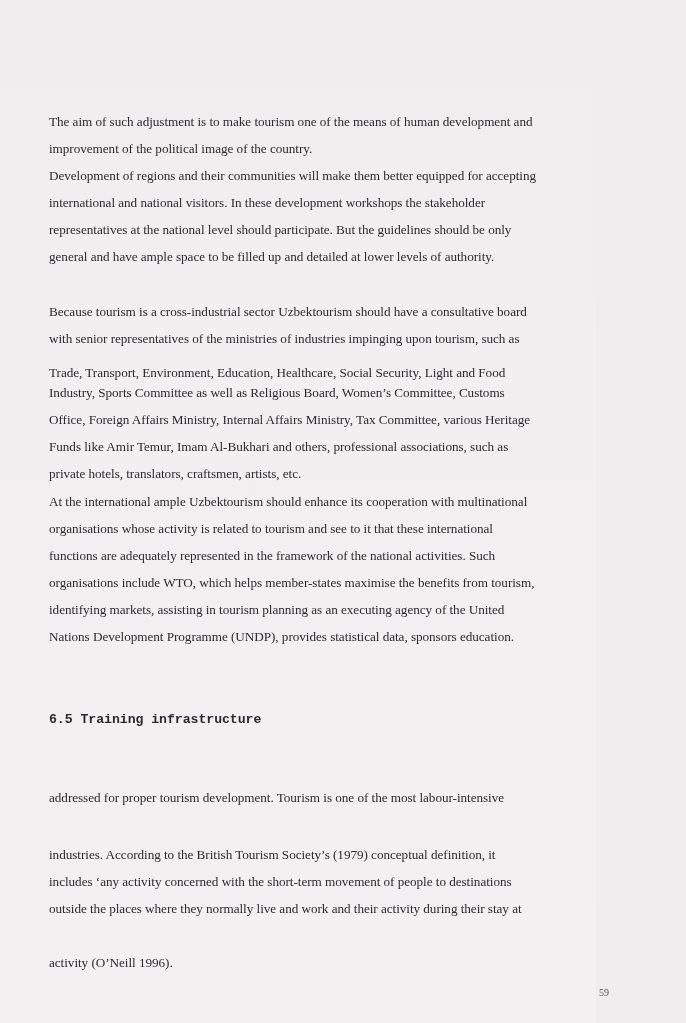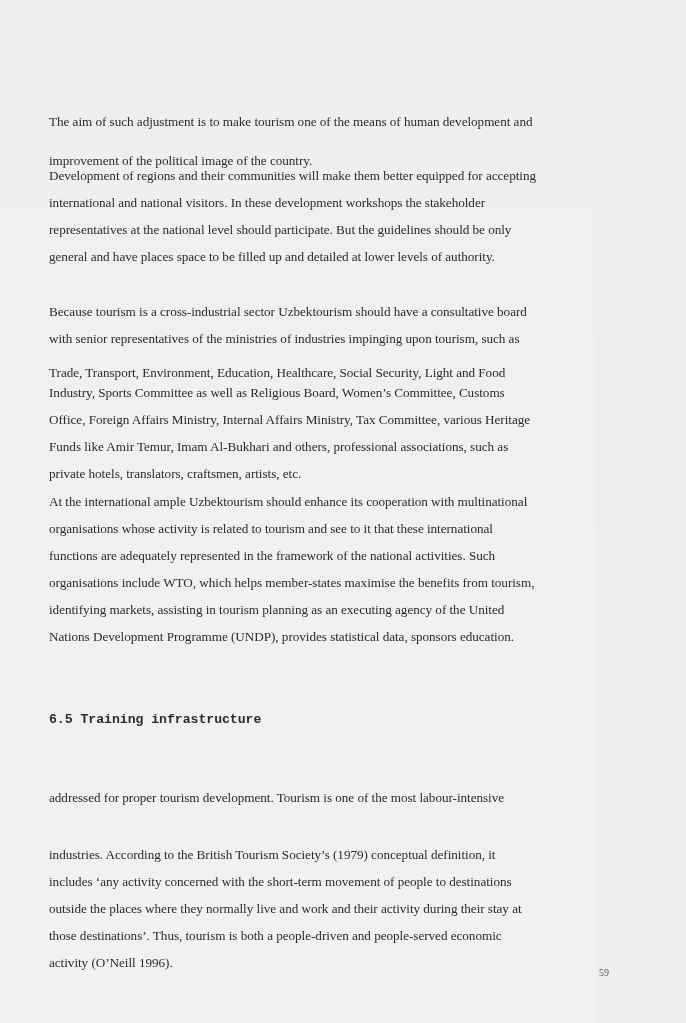--- a/index.html
+++ b/index.html
@@ -14,36 +14,36 @@
       background: linear-gradient(180deg, #efeded 0%, #f1eff0 30%, #f2f0f1 100%);
       margin-top: 37px;
     }
     .line {
       position: absolute; left: 49px;
       font-size: 13.2px; line-height: 16px;
       white-space: nowrap; letter-spacing: -0.05px;
     }
     .heading { font-weight: bold; font-size: 13.2px; font-family: Liberation Mono, monospace; }
     .page-number {
-      position: absolute; left: 599px; top: 930px;
+      position: absolute; left: 599px; top: 950px;
       font-size: 10px; color: #555;
     }
   </style>
 </head>
 <body>
 
 <div class="page">
 
   <div class="line" style="top:77px">The aim of such adjustment is to make tourism one of the means of human development and</div>
-  <div class="line" style="top:116px">improvement of the political image of the country.</div>
+  <div class="line" style="top:104px">improvement of the political image of the country.</div>
 
   <div class="line" style="top:131px">Development of regions and their communities will make them better equipped for accepting</div>
   <div class="line" style="top:158px">international and national visitors. In these development workshops the stakeholder</div>
   <div class="line" style="top:185px">representatives at the national level should participate. But the guidelines should be only</div>
-  <div class="line" style="top:212px">general and have places space to be filled up and detailed at lower levels of authority.</div>
+  <div class="line" style="top:212px">general and have ample space to be filled up and detailed at lower levels of authority.</div>
 
   <div class="line" style="top:267px">Because tourism is a cross-industrial sector  Uzbektourism should have a consultative board</div>
   <div class="line" style="top:294px">with senior representatives of the ministries of industries impinging upon tourism, such as</div>
   <div class="line" style="top:328px">Trade, Transport, Environment, Education, Healthcare, Social Security, Light and Food</div>
   <div class="line" style="top:348px">Industry, Sports Committee as well as Religious Board, Women’s Committee,  Customs</div>
   <div class="line" style="top:375px">Office, Foreign Affairs Ministry, Internal Affairs Ministry, Tax Committee, various Heritage</div>
   <div class="line" style="top:402px">Funds like Amir Temur, Imam Al-Bukhari  and others, professional associations, such as</div>
   <div class="line" style="top:429px">private hotels, translators, craftsmen, artists, etc.</div>
 
   <div class="line" style="top:457px">At the international ample Uzbektourism should enhance its cooperation with multinational</div>
@@ -52,17 +52,16 @@
   <div class="line" style="top:538px">organisations include WTO, which helps member-states maximise the benefits from tourism,</div>
   <div class="line" style="top:565px">identifying markets, assisting in tourism planning as an executing agency of the United</div>
   <div class="line" style="top:592px">Nations Development Programme (UNDP), provides statistical data, sponsors education.</div>
 
   <div class="line heading" style="top:675px">6.5 Training infrastructure</div>
 
   <div class="line" style="top:753px">addressed for proper tourism development. Tourism is one of the most labour-intensive</div>
   <div class="line" style="top:810px">industries. According to the British Tourism Society’s (1979) conceptual definition, it</div>
   <div class="line" style="top:864px">outside the places where they normally live and work and their activity during their stay at</div>
   <div class="line" style="top:837px">includes ‘any activity concerned with the short-term movement of people to destinations</div>
-  <div class="line" style="top:891px">those destinations’. Thus, tourism is both a people-driven and people-served economic</div>
   <div class="line" style="top:918px">activity (O’Neill 1996).</div>
 
   <div class="page-number">59</div>
 </div>
 
 </body></html>

